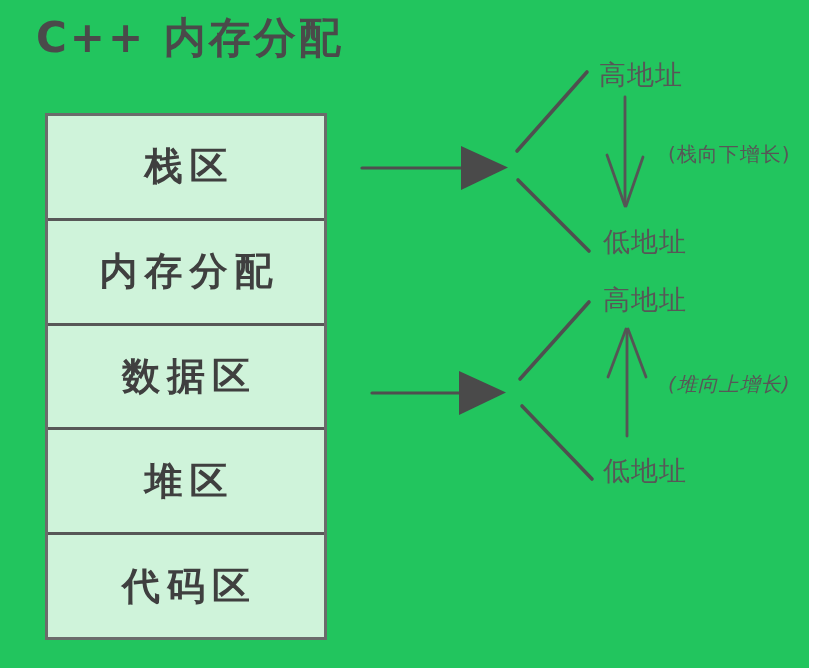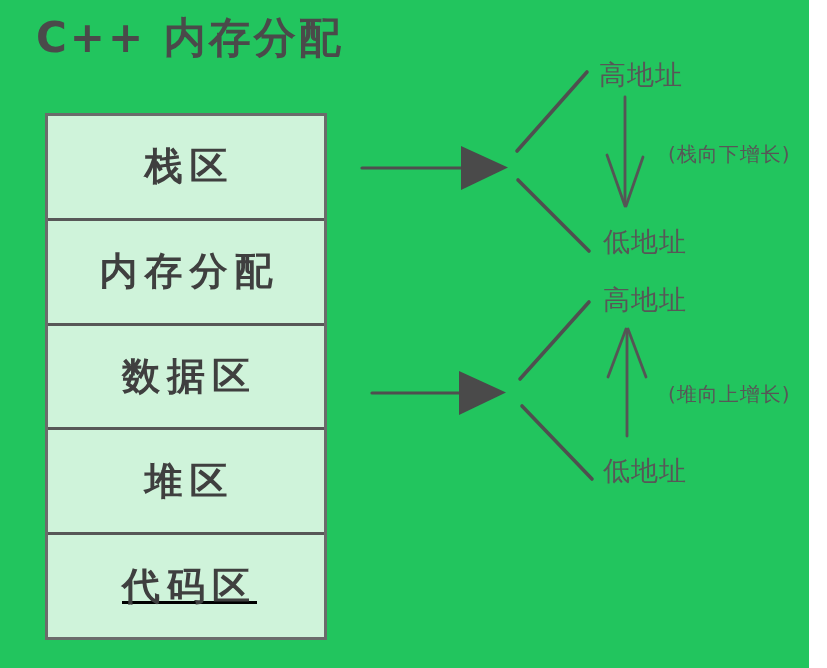--- a/index.html
+++ b/index.html
@@ -38,21 +38,21 @@
     flex-direction: column;
   }
   .segment {
     flex: 1 1 0;
     display: flex;
     align-items: center;
     justify-content: center;
     border-bottom: 3px solid var(--divider, #575757);
     box-sizing: border-box;
   }
-  .segment:last-child { border-bottom: none; text-decoration: underline; }
+  .segment:last-child { border-bottom: none; }
   .segment-label {
     font-size: 38px;
     font-weight: 600;
     letter-spacing: 7px;
     margin-left: 7px; 
     color: #3f3f3f;
     white-space: nowrap;
   }
   .overlay {
     position: absolute;
@@ -129,16 +129,16 @@
       <line x1="608" y1="377" x2="626" y2="329" stroke-width="2.8"></line>
       <line x1="646" y1="377" x2="628" y2="329" stroke-width="2.8"></line>
     </g>
   </svg>
 
   <div class="addr-label" style="left:599px; top:57px;">高地址</div>
   <div class="growth-label" style="left:668px; top:141px;">(栈向下增长)</div>
   <div class="addr-label" style="left:603px; top:224px;">低地址</div>
 
   <div class="addr-label" style="left:603px; top:282px;">高地址</div>
-  <div class="growth-label" style="left:668px; top:381px;">(堆向上增长)</div>
+  <div class="growth-label" style="left:668px; top:371px;font-style:italic;">(堆向上增长)</div>
   <div class="addr-label" style="left:603px; top:453px;">低地址</div>
 
 </div>
 
 </body></html>

